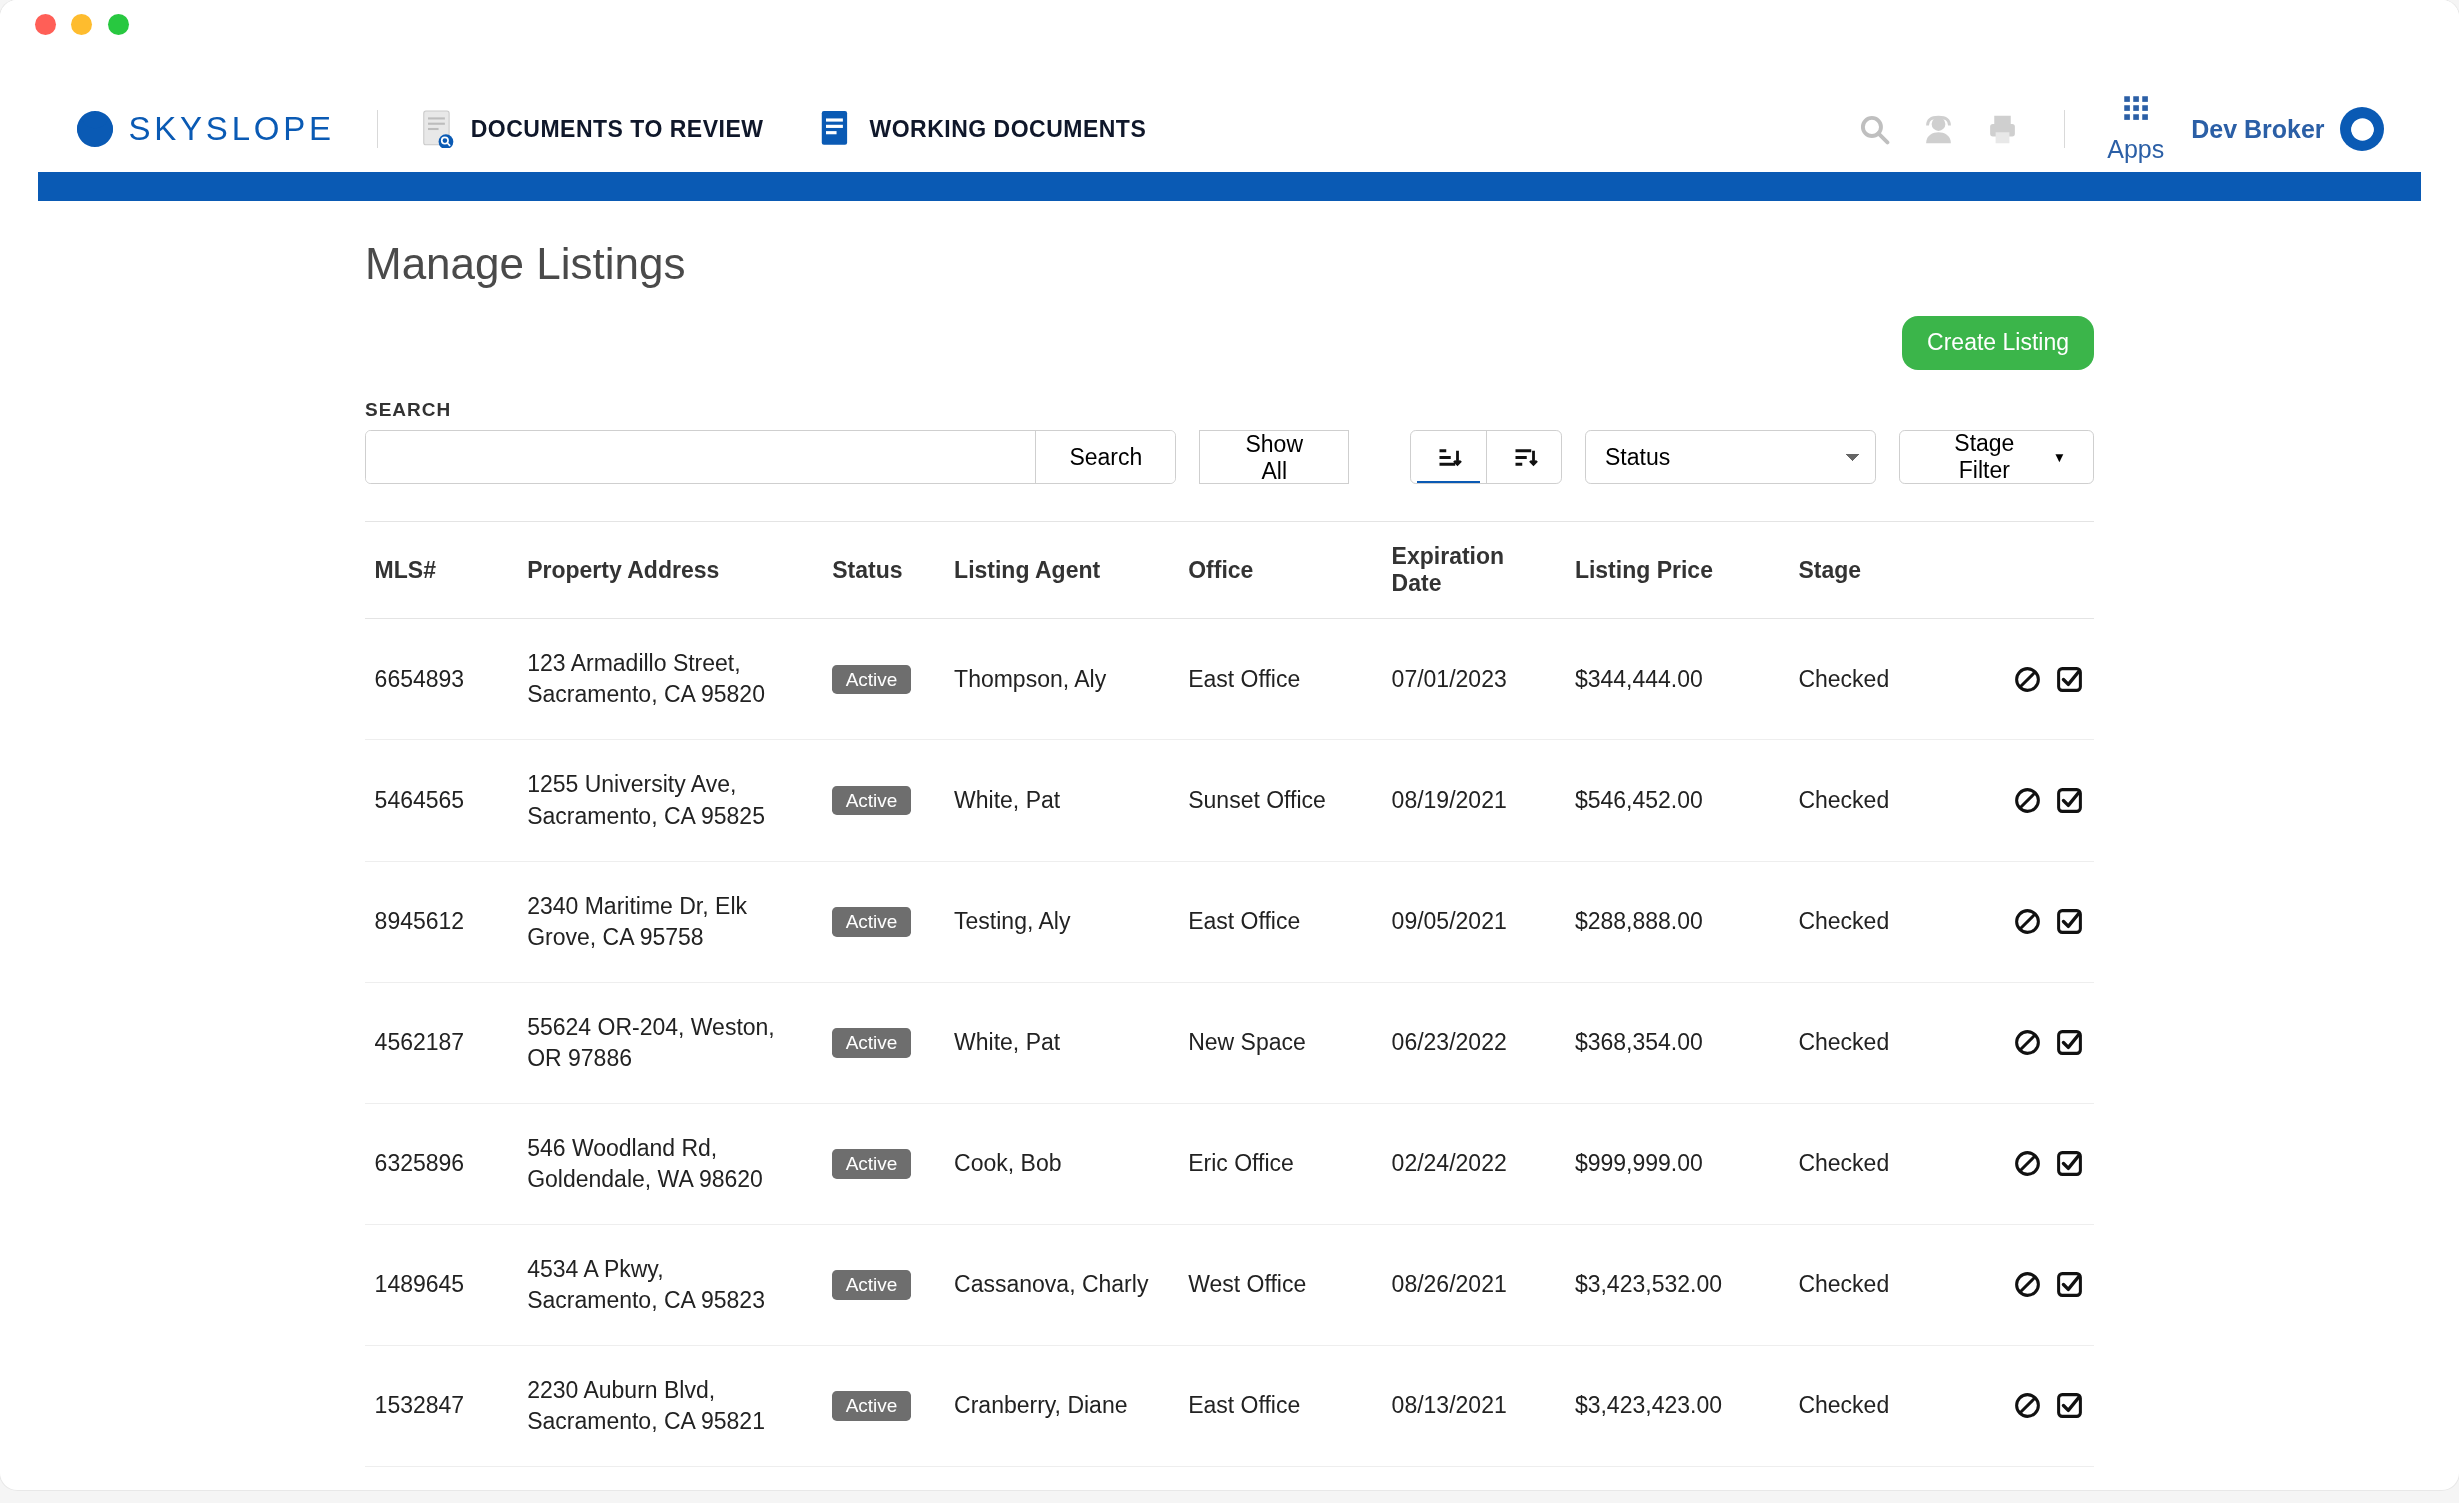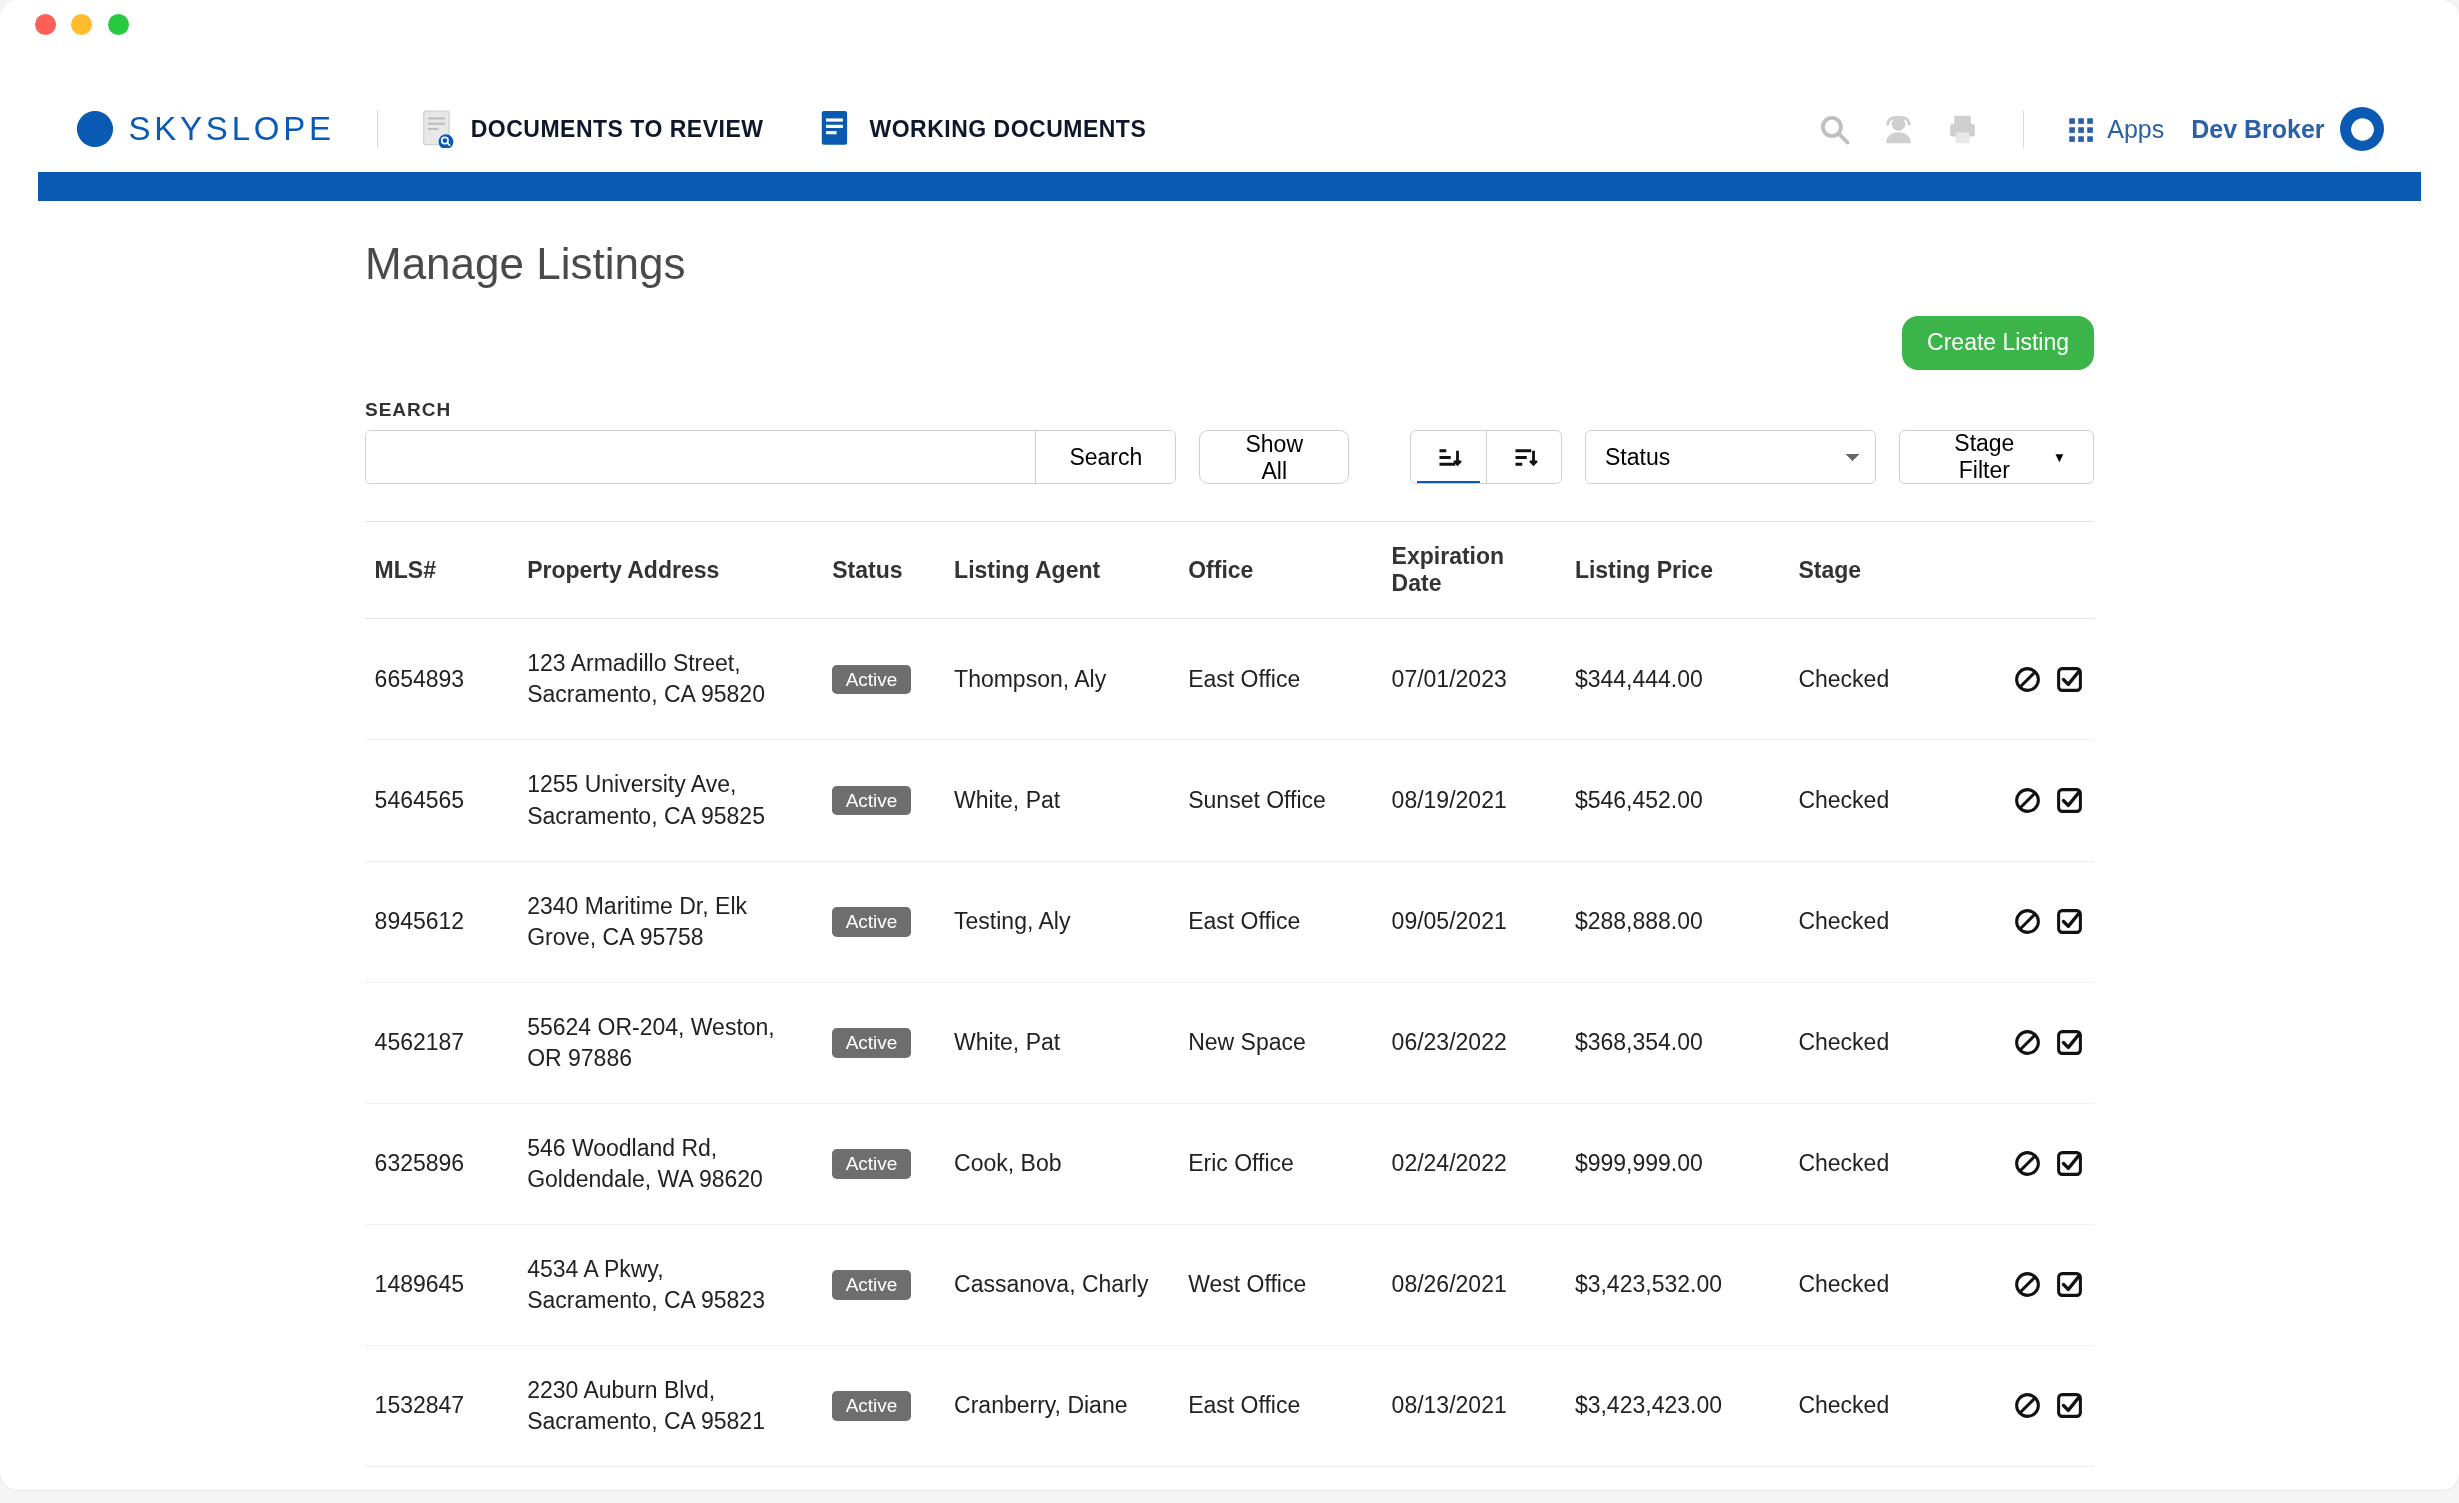--- a/index.html
+++ b/index.html
@@ -69,21 +69,21 @@
   .hdr-link .doc-icon { width: 33px; height: 38px; }
   .header .spacer { flex: 1; }
   .hdr-icon {
     width: 37px; height: 37px;
     display: flex; align-items: center; justify-content: center;
     color: #bfbfbf;
     cursor: pointer;
   }
   .apps-btn {
     display: flex; align-items: center; gap: 13.4px;
-    color: #2b5fa6; font-size: 25px; cursor: pointer;
+    color: #2b5fa6; font-size: 25px; cursor: pointer; flex-direction: column;
   }
   .apps-btn .grid-icon { width: 27px; height: 27px; }
   .user-btn {
     display: flex; align-items: center; gap: 15.4px;
     color: #2b5fa6; font-size: 25px; cursor: pointer; font-weight: bold;
   }
   .user-btn .avatar {
     width: 44px; height: 44px; border-radius: 50%;
     background: #0a5ab4; display: flex; align-items: center; justify-content: center;
   }
@@ -151,21 +151,21 @@
     border: none;
     border-left: 1px solid #cfcfcf;
     background: #fff;
     padding: 0 33px;
     font-size: 23px;
     cursor: pointer;
   }
   .pill-btn {
     height: 54px;
     border: 1px solid #cfcfcf;
-    border-radius: 9px;
+    border-radius: 0;
     background: #fff;
     padding: 0 31px;
     font-size: 23px;
     cursor: pointer;
   }
   .sort-group {
     display: flex;
     border: 1px solid #cfcfcf;
     border-radius: 5.8px;
     overflow: hidden;

